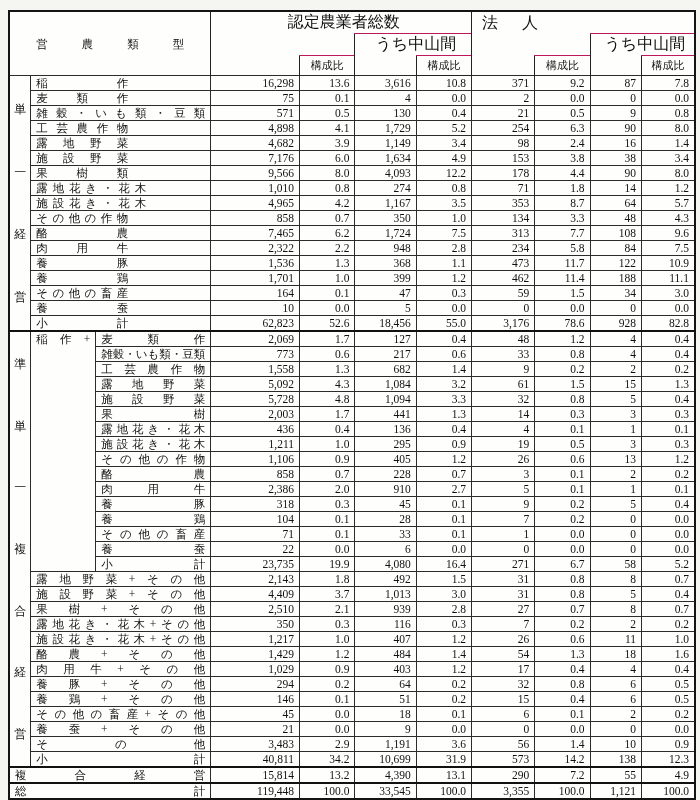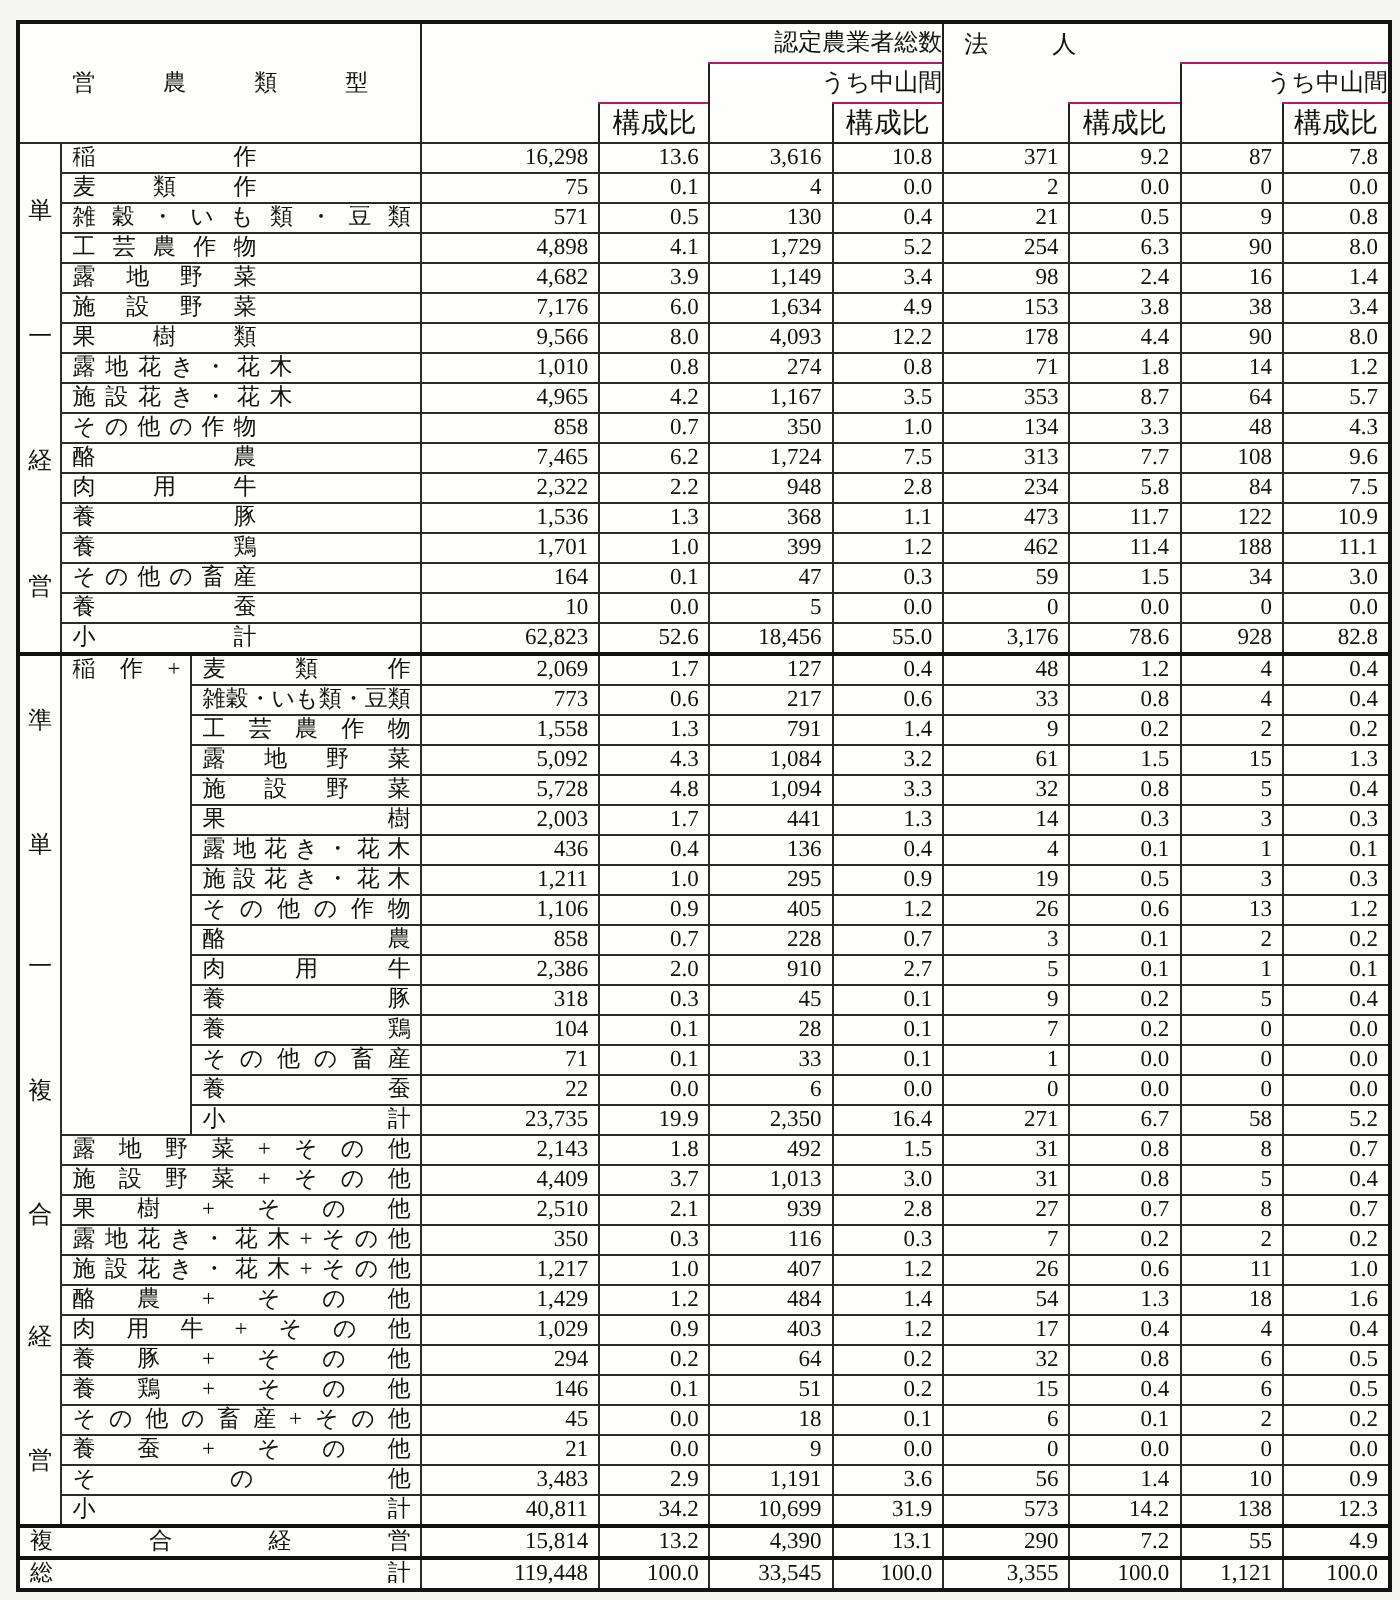--- a/index.html
+++ b/index.html
@@ -14,22 +14,22 @@
     border-collapse:collapse;table-layout:fixed;
     background:#fefefc;border:2px solid #141414;
   }
   td,th{padding:0;font-weight:normal;vertical-align:middle;overflow:hidden}
   
   thead td,thead th{border:none;font-size:11.5px;height:19px}
   thead .bl{border-left:1px solid #222}
   thead .br{border-right:1px solid #222}
   thead .bt{border-top:1px solid #be185d}
   thead .bb{border-bottom:1px solid #222}
-  thead .ltxt{text-align:right;padding-left:5px;font-size:12px}
-  thead .ctxt{font-size:14px}
+  thead .ltxt{text-align:center;padding-left:5px;font-size:16px}
+  thead .ctxt{font-size:11px}
   
   tbody td{border:1px solid #2b2b2b;height:14px;line-height:14px}
   tr.tt > td{border-top:2px solid #111}
   .num{text-align:right;padding-right:5px;font-size:11.5px;font-family:"Liberation Serif","DejaVu Sans",serif}
   .lab{font-size:11.5px;padding:0 5px}
   .jrow{display:flex;justify-content:space-between;line-height:14px;white-space:nowrap}
   .jrow span{display:block}
   td.group{vertical-align:top}
   td.strip{vertical-align:middle}
   .stripcol{display:flex;flex-direction:column;justify-content:space-around;align-items:center;font-size:12px}
@@ -468,21 +468,21 @@
             <div class="jrow" style="width: 100%;">
               <span>工</span>
               <span>芸</span>
               <span>農</span>
               <span>作</span>
               <span>物</span>
             </div>
           </td>
           <td class="num">1,558</td>
           <td class="num">1.3</td>
-          <td class="num">791</td>
+          <td class="num">682</td>
           <td class="num">1.4</td>
           <td class="num">9</td>
           <td class="num">0.2</td>
           <td class="num">2</td>
           <td class="num">0.2</td>
         </tr>
         <tr>
           <td class="lab">
             <div class="jrow" style="width: 100%;">
               <span>露</span>
@@ -699,21 +699,21 @@
         </tr>
         <tr>
           <td class="lab">
             <div class="jrow" style="width: 100%;">
               <span>小</span>
               <span>計</span>
             </div>
           </td>
           <td class="num">23,735</td>
           <td class="num">19.9</td>
-          <td class="num">2,350</td>
+          <td class="num">4,080</td>
           <td class="num">16.4</td>
           <td class="num">271</td>
           <td class="num">6.7</td>
           <td class="num">58</td>
           <td class="num">5.2</td>
         </tr>
         <tr>
           <td class="lab" colspan="2">
             <div class="jrow" style="width: 100%;">
               <span>露</span>

